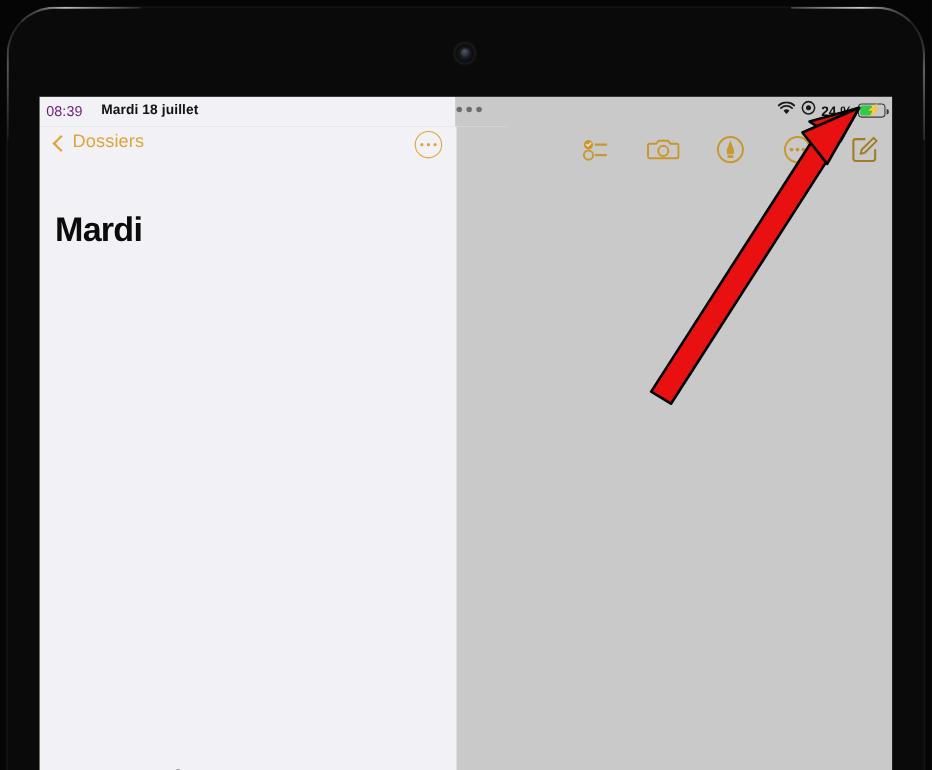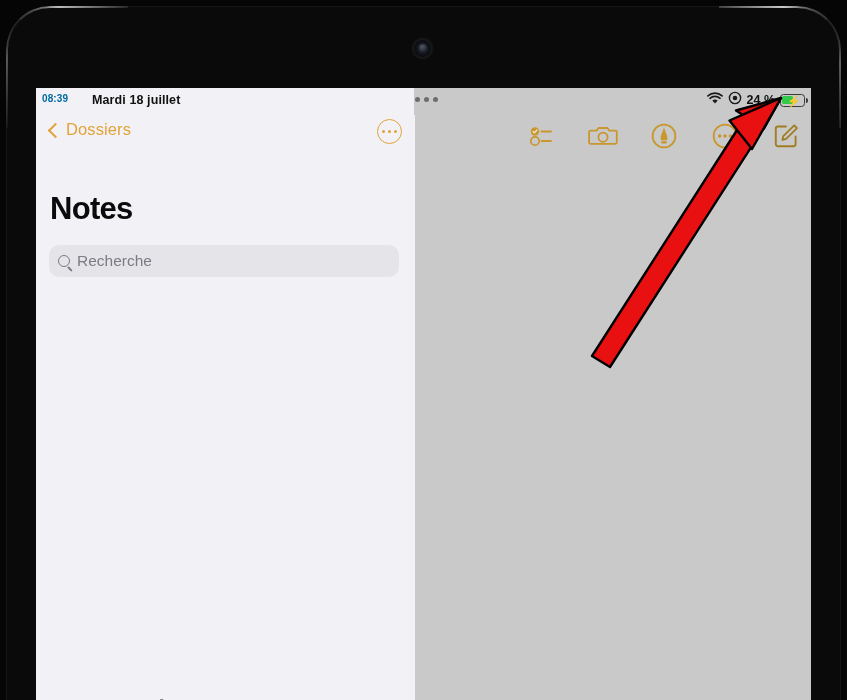--- a/index.html
+++ b/index.html
@@ -119,23 +119,23 @@
     position: absolute;
     left: 378px; top: 0;
     width: 397px;
     height: 27px;
     background: #c9c9c9;
   }
   #status-time {
     position: absolute;
     left: 6px;
     top: 5px;
-    font-size: 10px;
-    font-weight: bold;
-    color: #0369a1;
+    font-size: 13px;
+    font-weight: normal;
+    color: #701a75;
     letter-spacing: 0.1px;
   }
   #status-date {
     position: absolute;
     left: 56px;
     top: 5px;
     font-size: 12.5px;
     font-weight: bold;
     color: #111;
     letter-spacing: 0.1px;
@@ -405,26 +405,22 @@
           <span class="chev"></span>
           <span id="back-label">Dossiers</span>
         </div>
         <div id="sidebar-more">
           <i></i>
             <i></i>
             <i></i>
         </div>
       </div>
 
-      <div id="notes-title">Notes</div>
-
-      <div id="search-bar">
-        <span class="search-glass"></span>
-        <span id="search-placeholder">Recherche</span>
-      </div>
+      <div id="notes-title">Mardi</div>
+
 
       <div id="empty-state">Aucune note</div>
     </div>
 
     <div id="detail">
       <div id="detail-toolbar">
 
         <div class="tb-btn">
           <svg width="30" height="30" viewBox="0 0 30 30">
             <circle cx="8" cy="10.5" r="4.2" fill="#c8972e"></circle>

